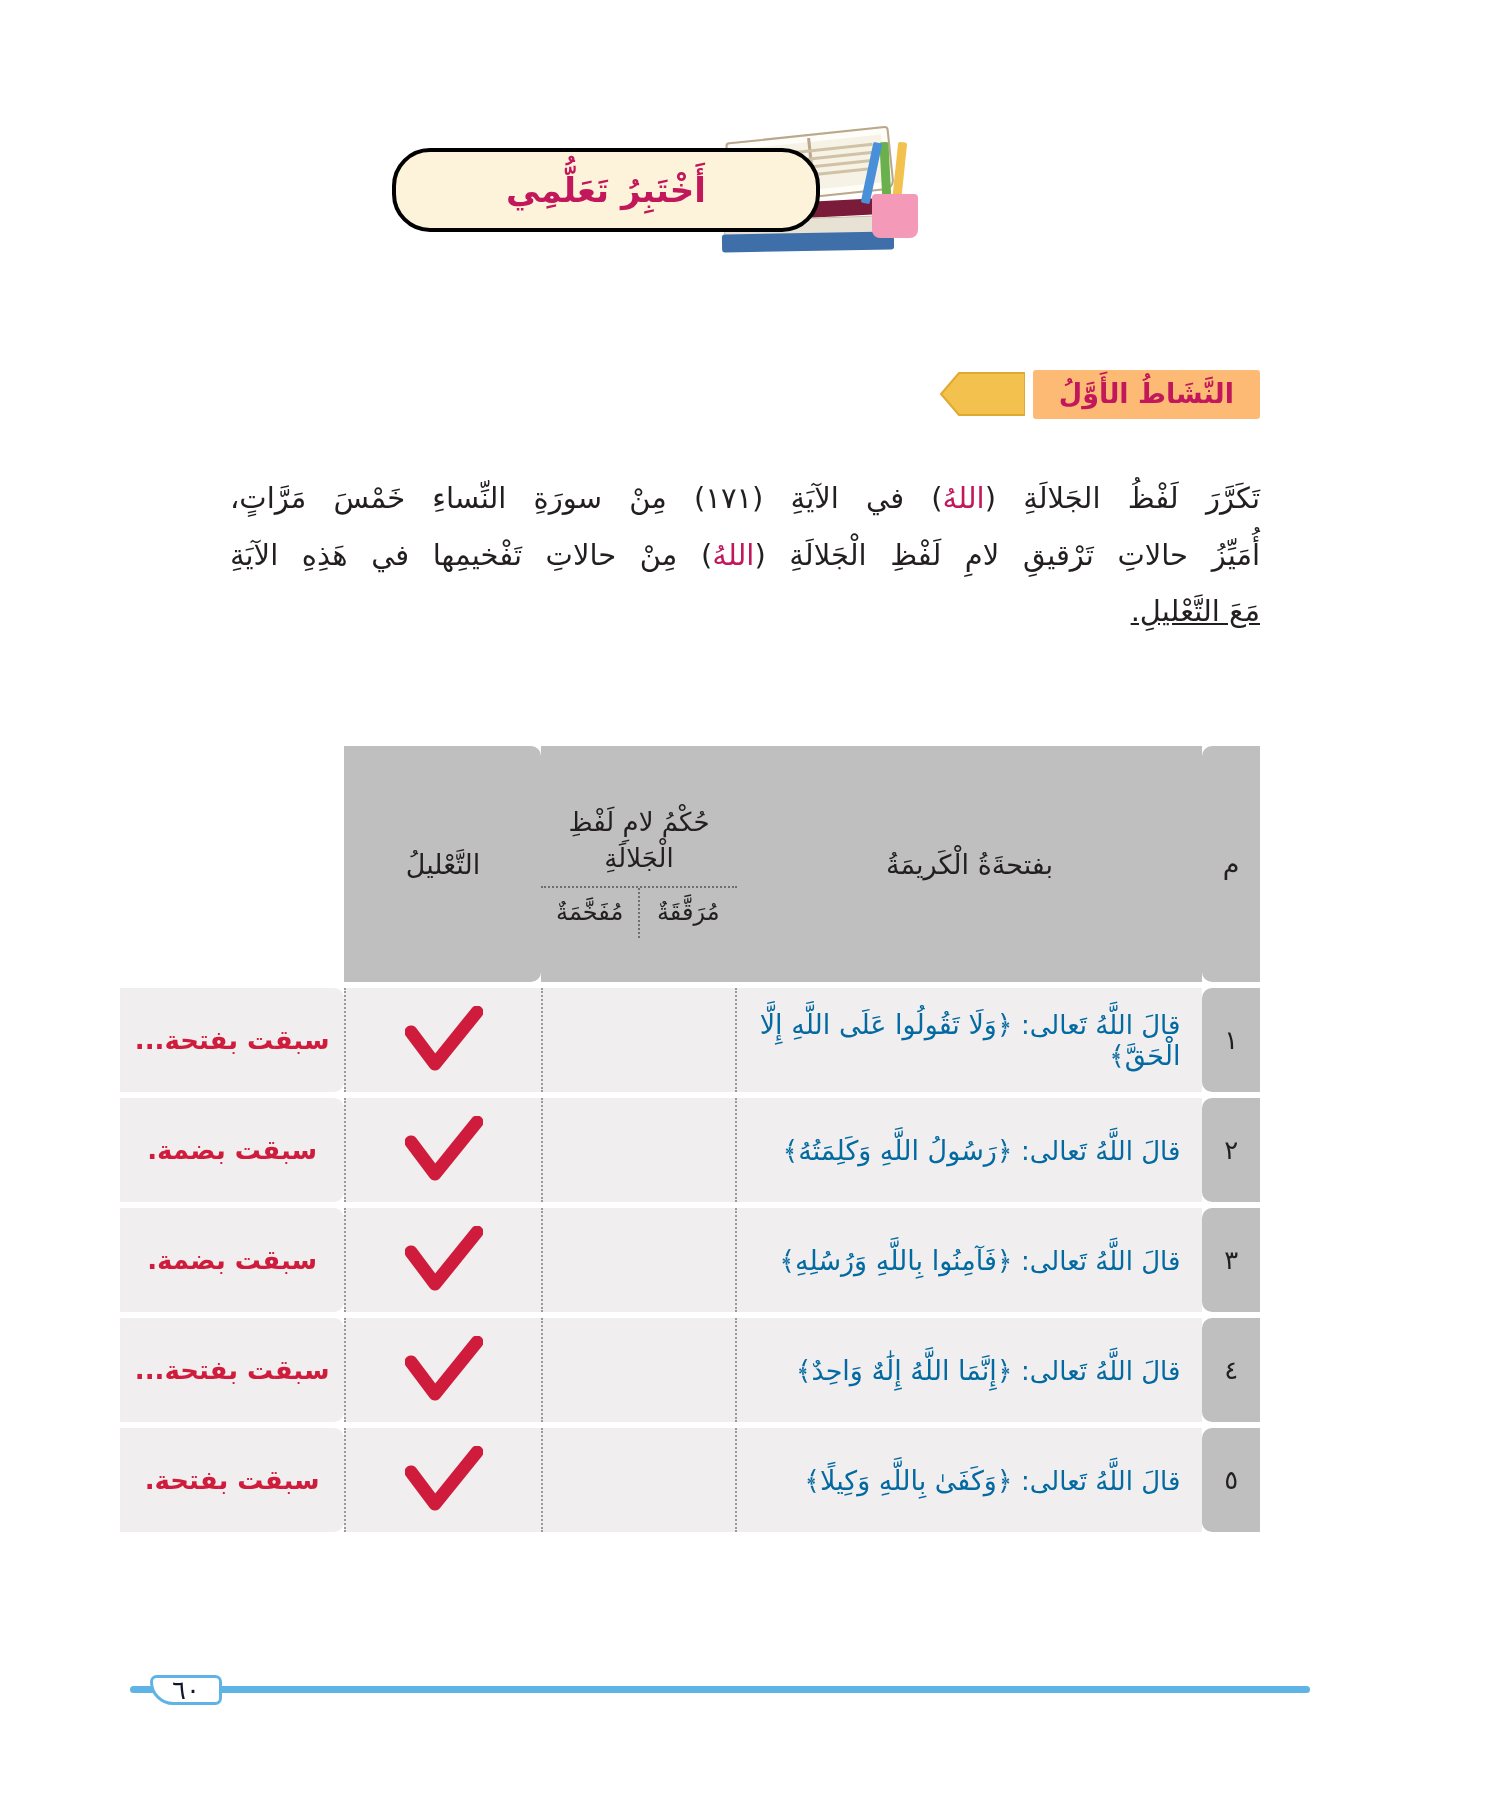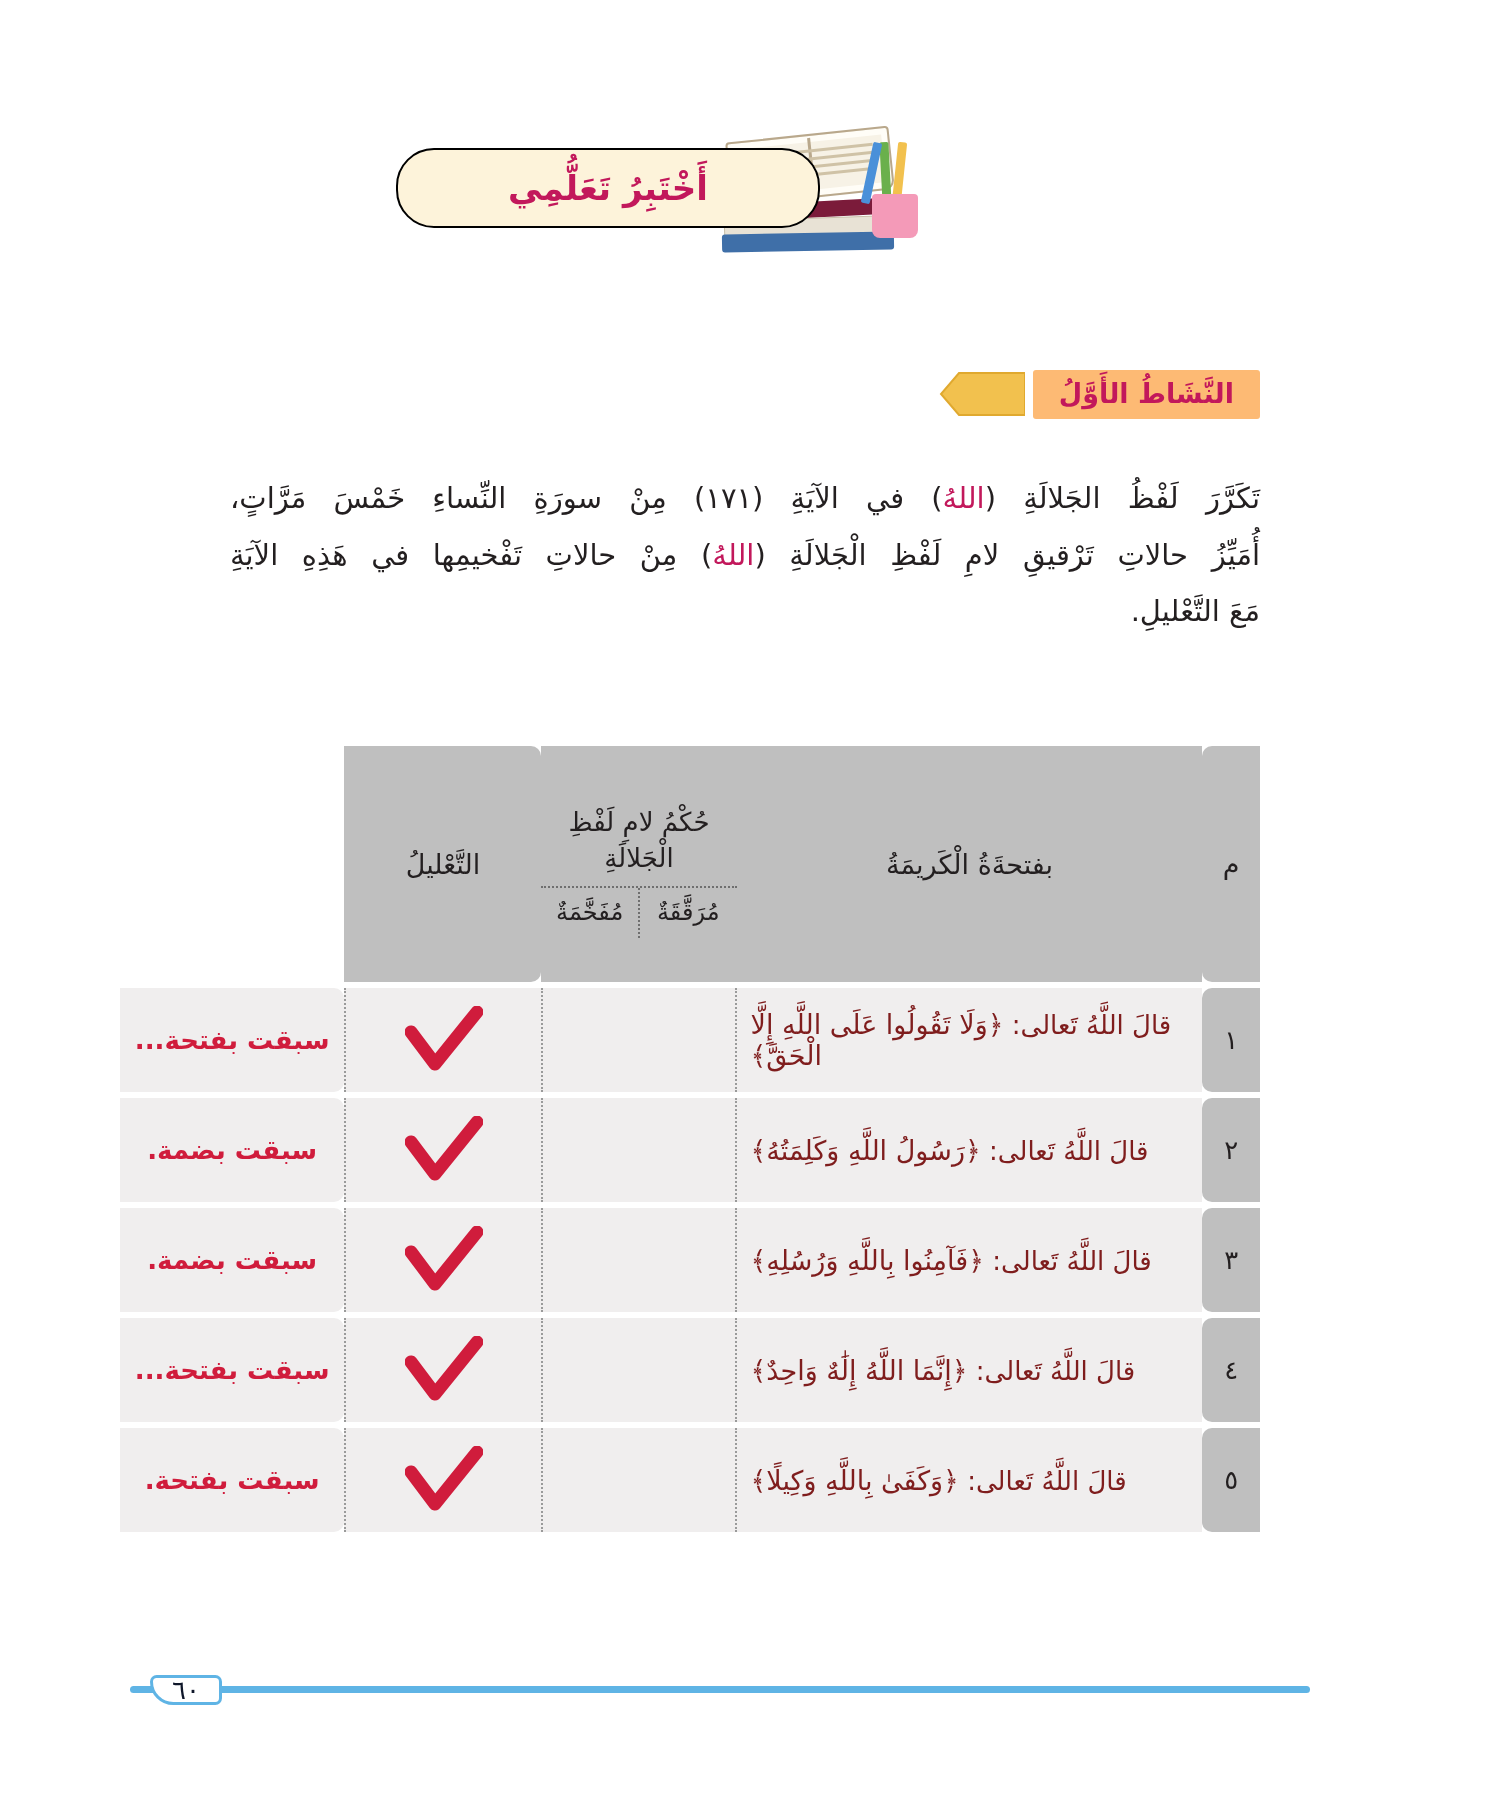--- a/index.html
+++ b/index.html
@@ -30,21 +30,21 @@
     width: 680px;
     height: 140px;
   }
   .header-pill {
     position: absolute;
     top: 20px;
     right: 90px;
     width: 420px;
     height: 76px;
     background: #fdf3da;
-    border: 2px solid #000000;
+    border: 4px solid #000000;
     border-radius: 38px;
     display: flex;
     align-items: center;
     justify-content: center;
   }
   .header-pill span {
     font-size: 34px;
     font-weight: bold;
     color: #c2185b;
     letter-spacing: 1px;
@@ -184,21 +184,21 @@
     text-align: justify;
     color: #231f20;
   }
   .intro .hl {
     color: #c2185b;
     font-weight: normal;
   }
   .intro .ln { display: block; }
   .intro .ln.l1 { text-align: justify; text-align-last: justify; }
   .intro .ln.l2 { text-align: justify; text-align-last: justify; }
-  .intro .ln.l3 { text-align: right; }
+  .intro .ln.l3 { text-align: right; text-decoration: underline; }
 
   
   .tbl {
     position: absolute;
     top: 740px;
     right: 240px;
     width: 1140px;
   }
   table {
     border-collapse: separate;
@@ -260,23 +260,23 @@
   }
   tbody .c-num {
     background: #bfbfbf;
     width: 76px;
     text-align: center;
     font-size: 26px;
     border-radius: 10px 0 0 10px;
     padding: 0;
   }
   tbody .c-aya {
-    text-align: left;
+    text-align: right;
     font-size: 26px;
-    color: #7f1d1d;
+    color: #0369a1;
     padding-right: 22px;
   }
   tbody .c-aya .quote {
     font-size: 27px;
   }
   tbody .c-mufakhama {
     width: 110px;
     border-right: 2px dotted #9a9a9a;
     border-left: 2px dotted #9a9a9a;
     padding: 0;

